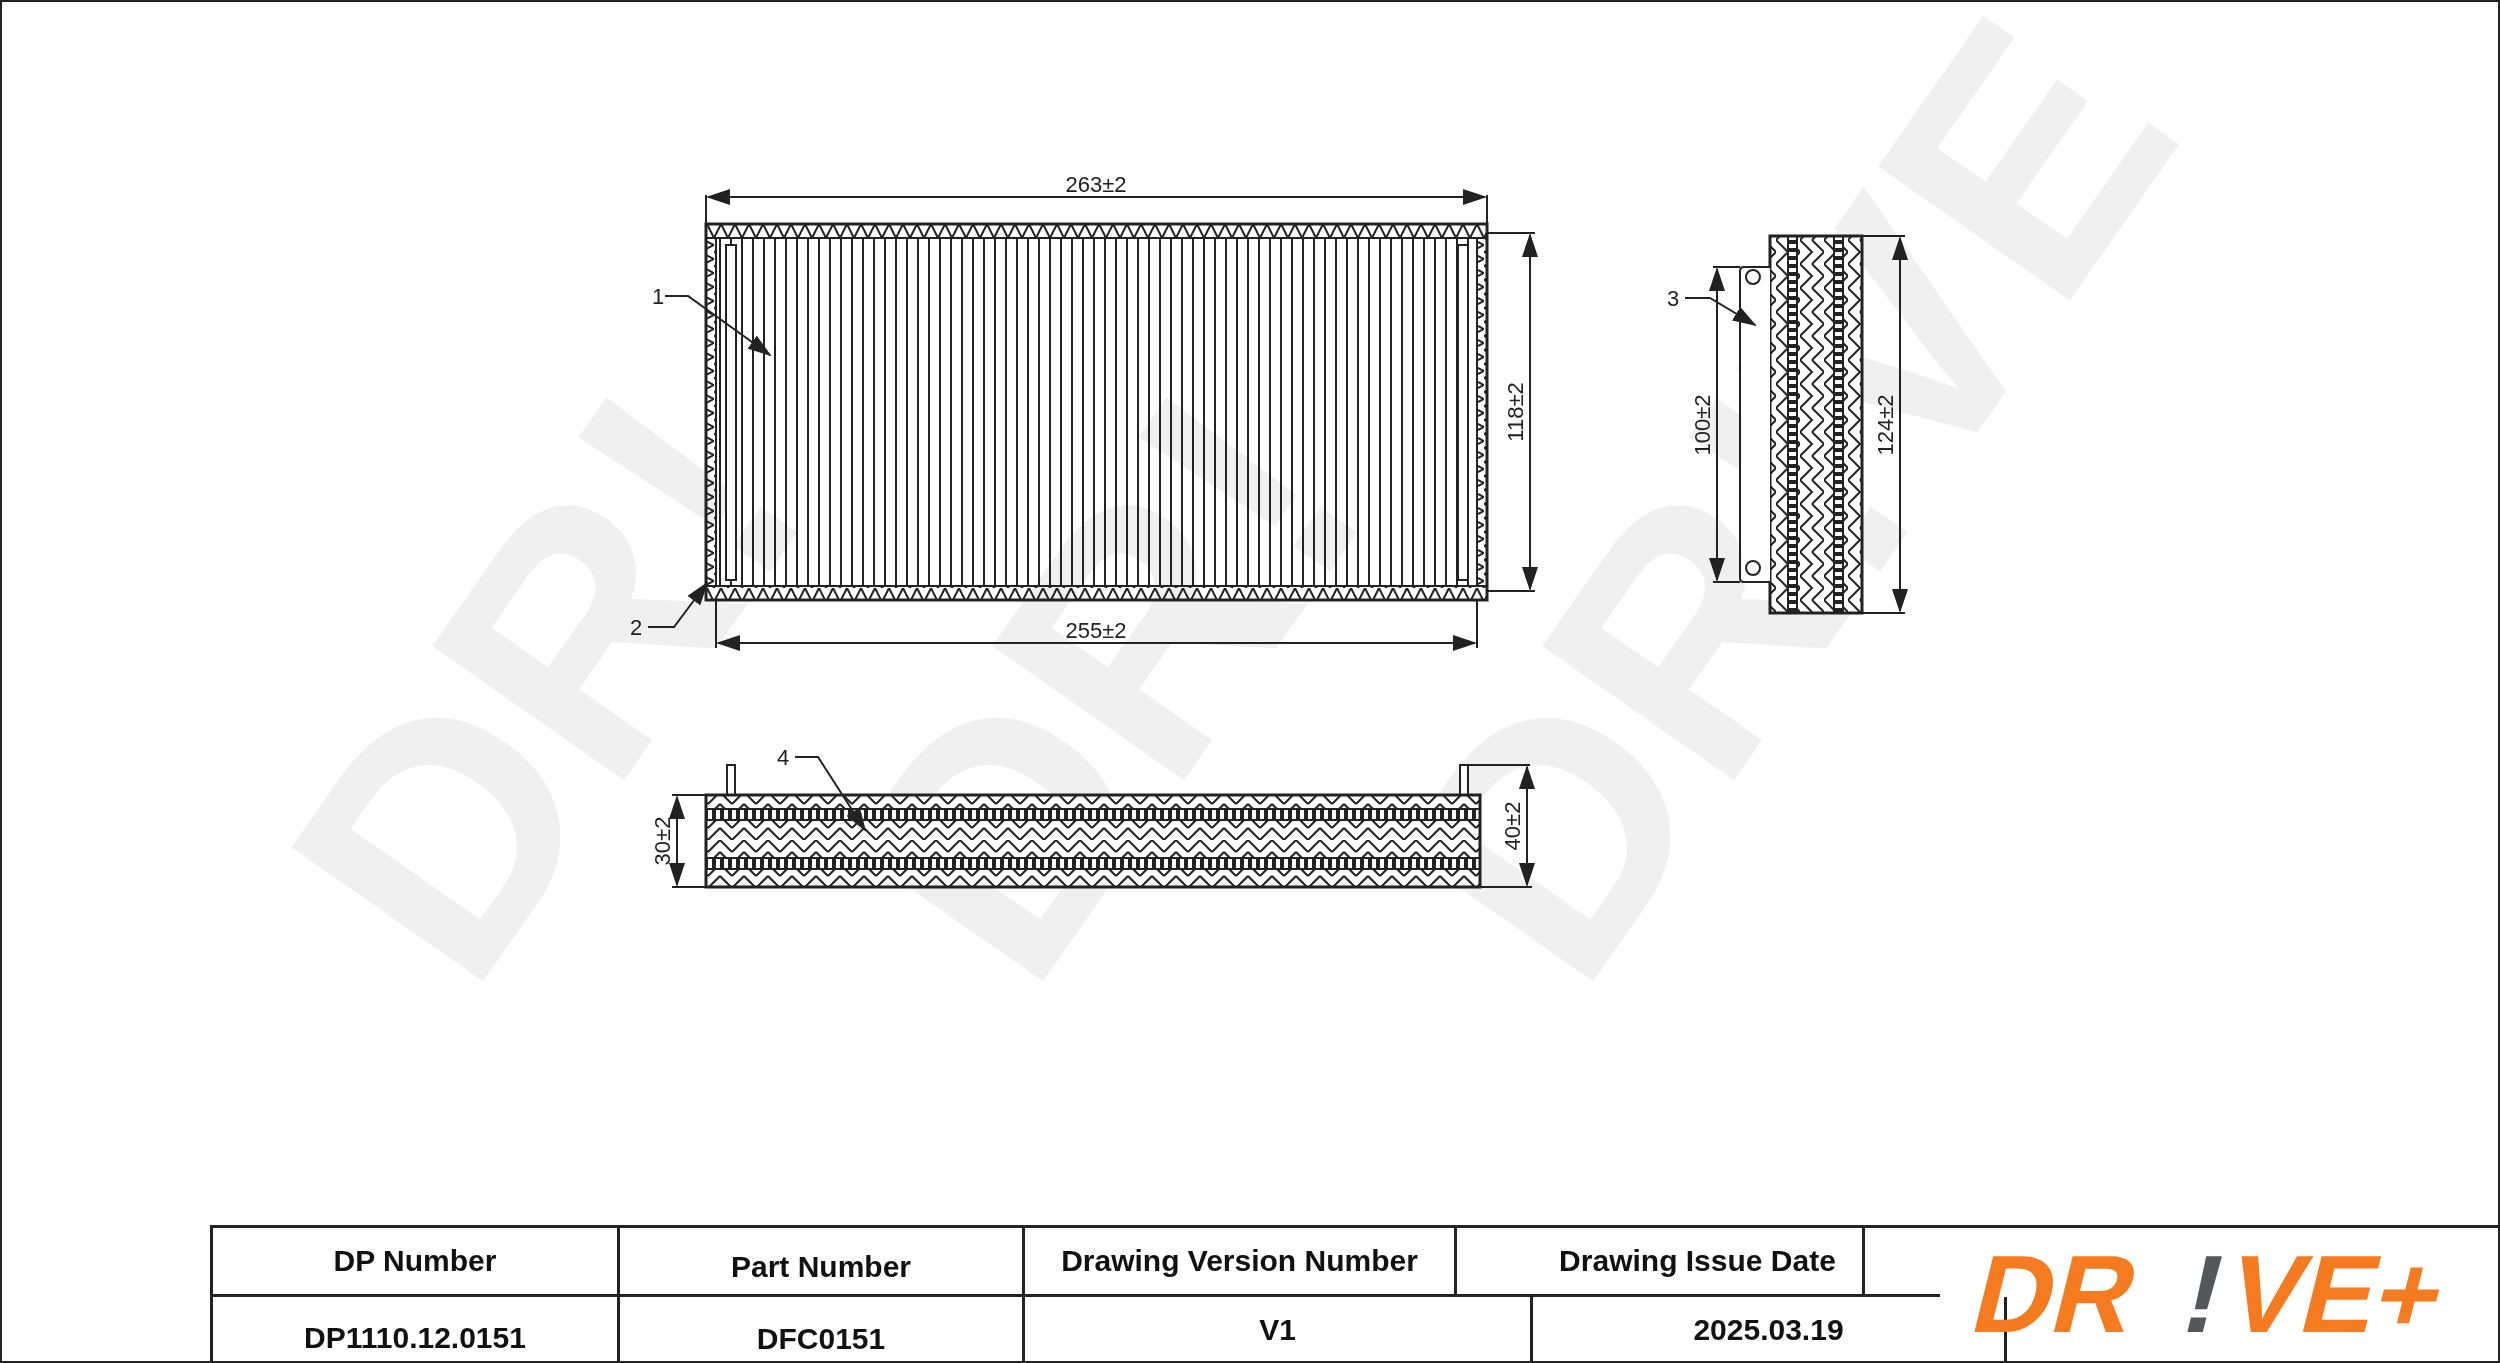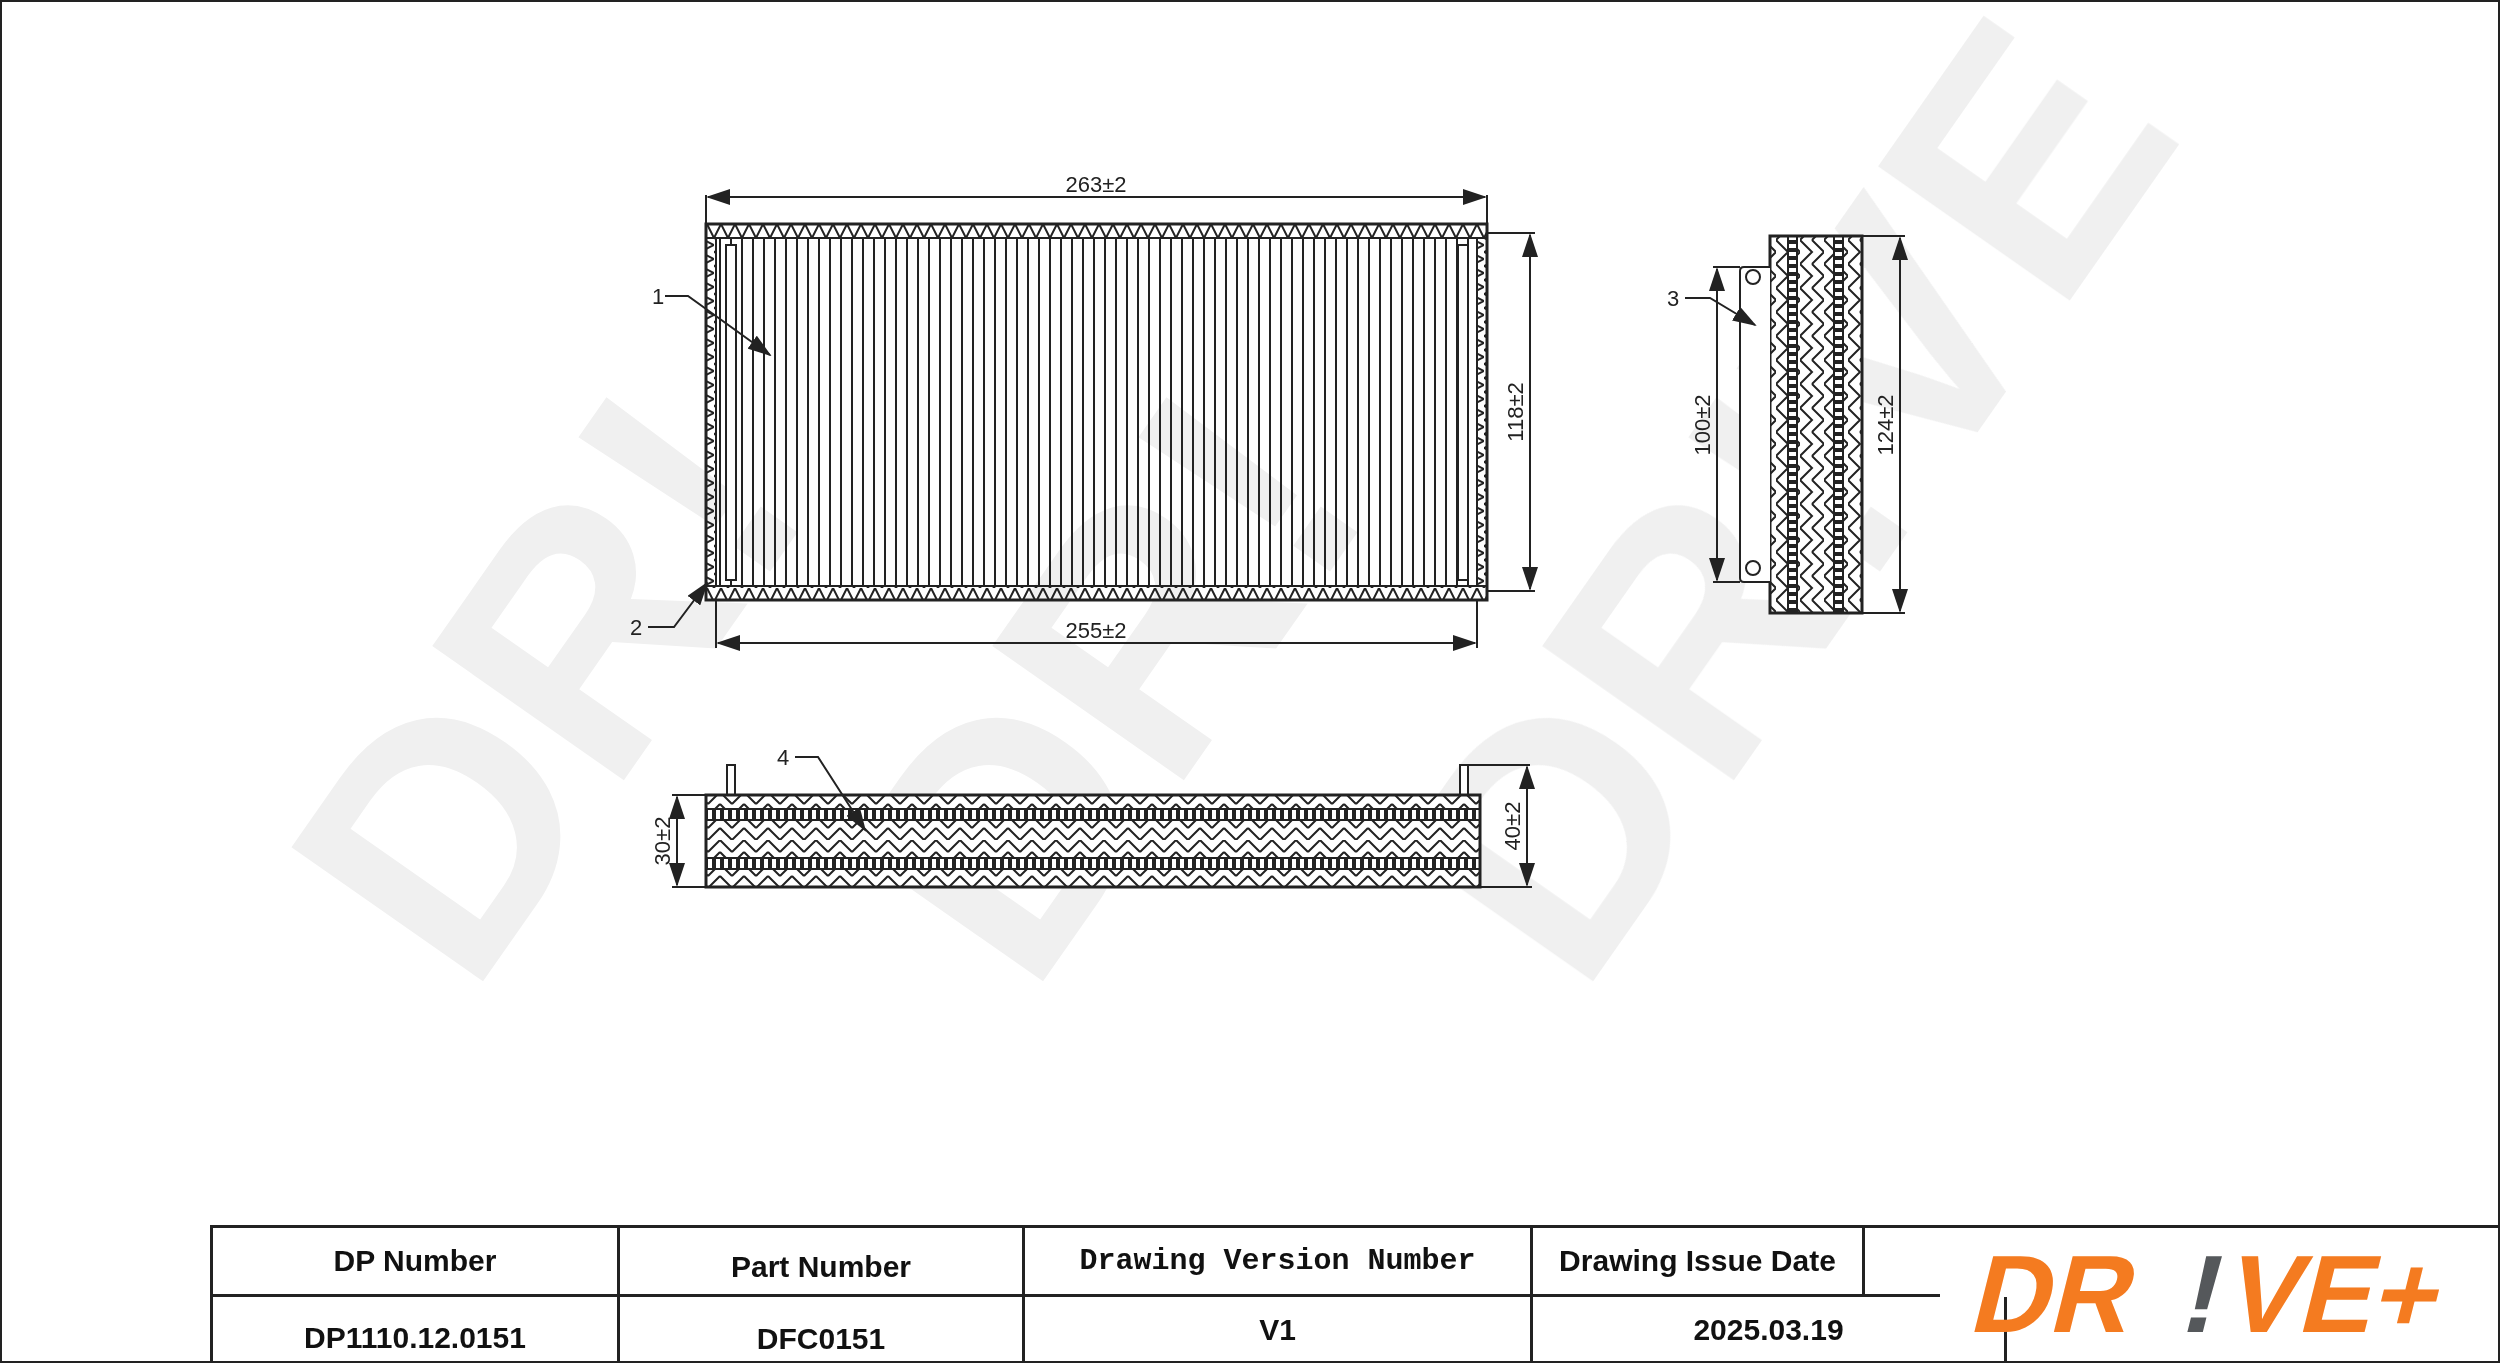--- a/index.html
+++ b/index.html
@@ -123,21 +123,21 @@
     <text x="0" y="0" text-anchor="middle" font-size="22" font-family="Liberation Sans, sans-serif" fill="#222" transform="translate(1520,826) rotate(-90)">40±2</text>
     <text x="777" y="765" font-size="22" font-family="Liberation Sans, sans-serif" fill="#222">4</text>
     <polyline points="795,757 818,757 865,830" fill="none" stroke="#222" stroke-width="2" marker-end="url(#arr)"></polyline>
   </g>
 </svg>
 
 <div class="tb">
   <div class="tb-row-line" style="top:66px;width:1727px;"></div>
   <div class="tb-cell" style="left:0;top:0;width:407px;height:66px;">DP Number</div>
   <div class="tb-cell" style="left:407px;top:0;width:405px;height:78px;">Part Number</div>
-  <div class="tb-cell" style="left:812px;top:0;width:508px;height:66px;font-family:Liberation Mono, monospace;">Drawing Version Number</div>
+  <div class="tb-cell" style="left:812px;top:0;width:432px;height:66px;">Drawing Version Number</div>
   <div class="tb-cell" style="left:1320px;top:0;width:332px;height:66px;">Drawing Issue Date</div>
   <div class="tb-cell" style="left:0;top:69px;width:407px;height:82px;">DP1110.12.0151</div>
   <div class="tb-cell" style="left:407px;top:69px;width:405px;height:84px;">DFC0151</div>
   <div class="tb-cell" style="left:812px;top:69px;width:508px;height:66px;">V1</div>
   <div class="tb-cell" style="left:1320px;top:69px;width:474px;height:66px;">2025.03.19</div>
 </div>
 
 <div class="logo">
   <svg width="520" height="100" viewBox="0 0 520 100">
     <g transform="skewX(-14)">

